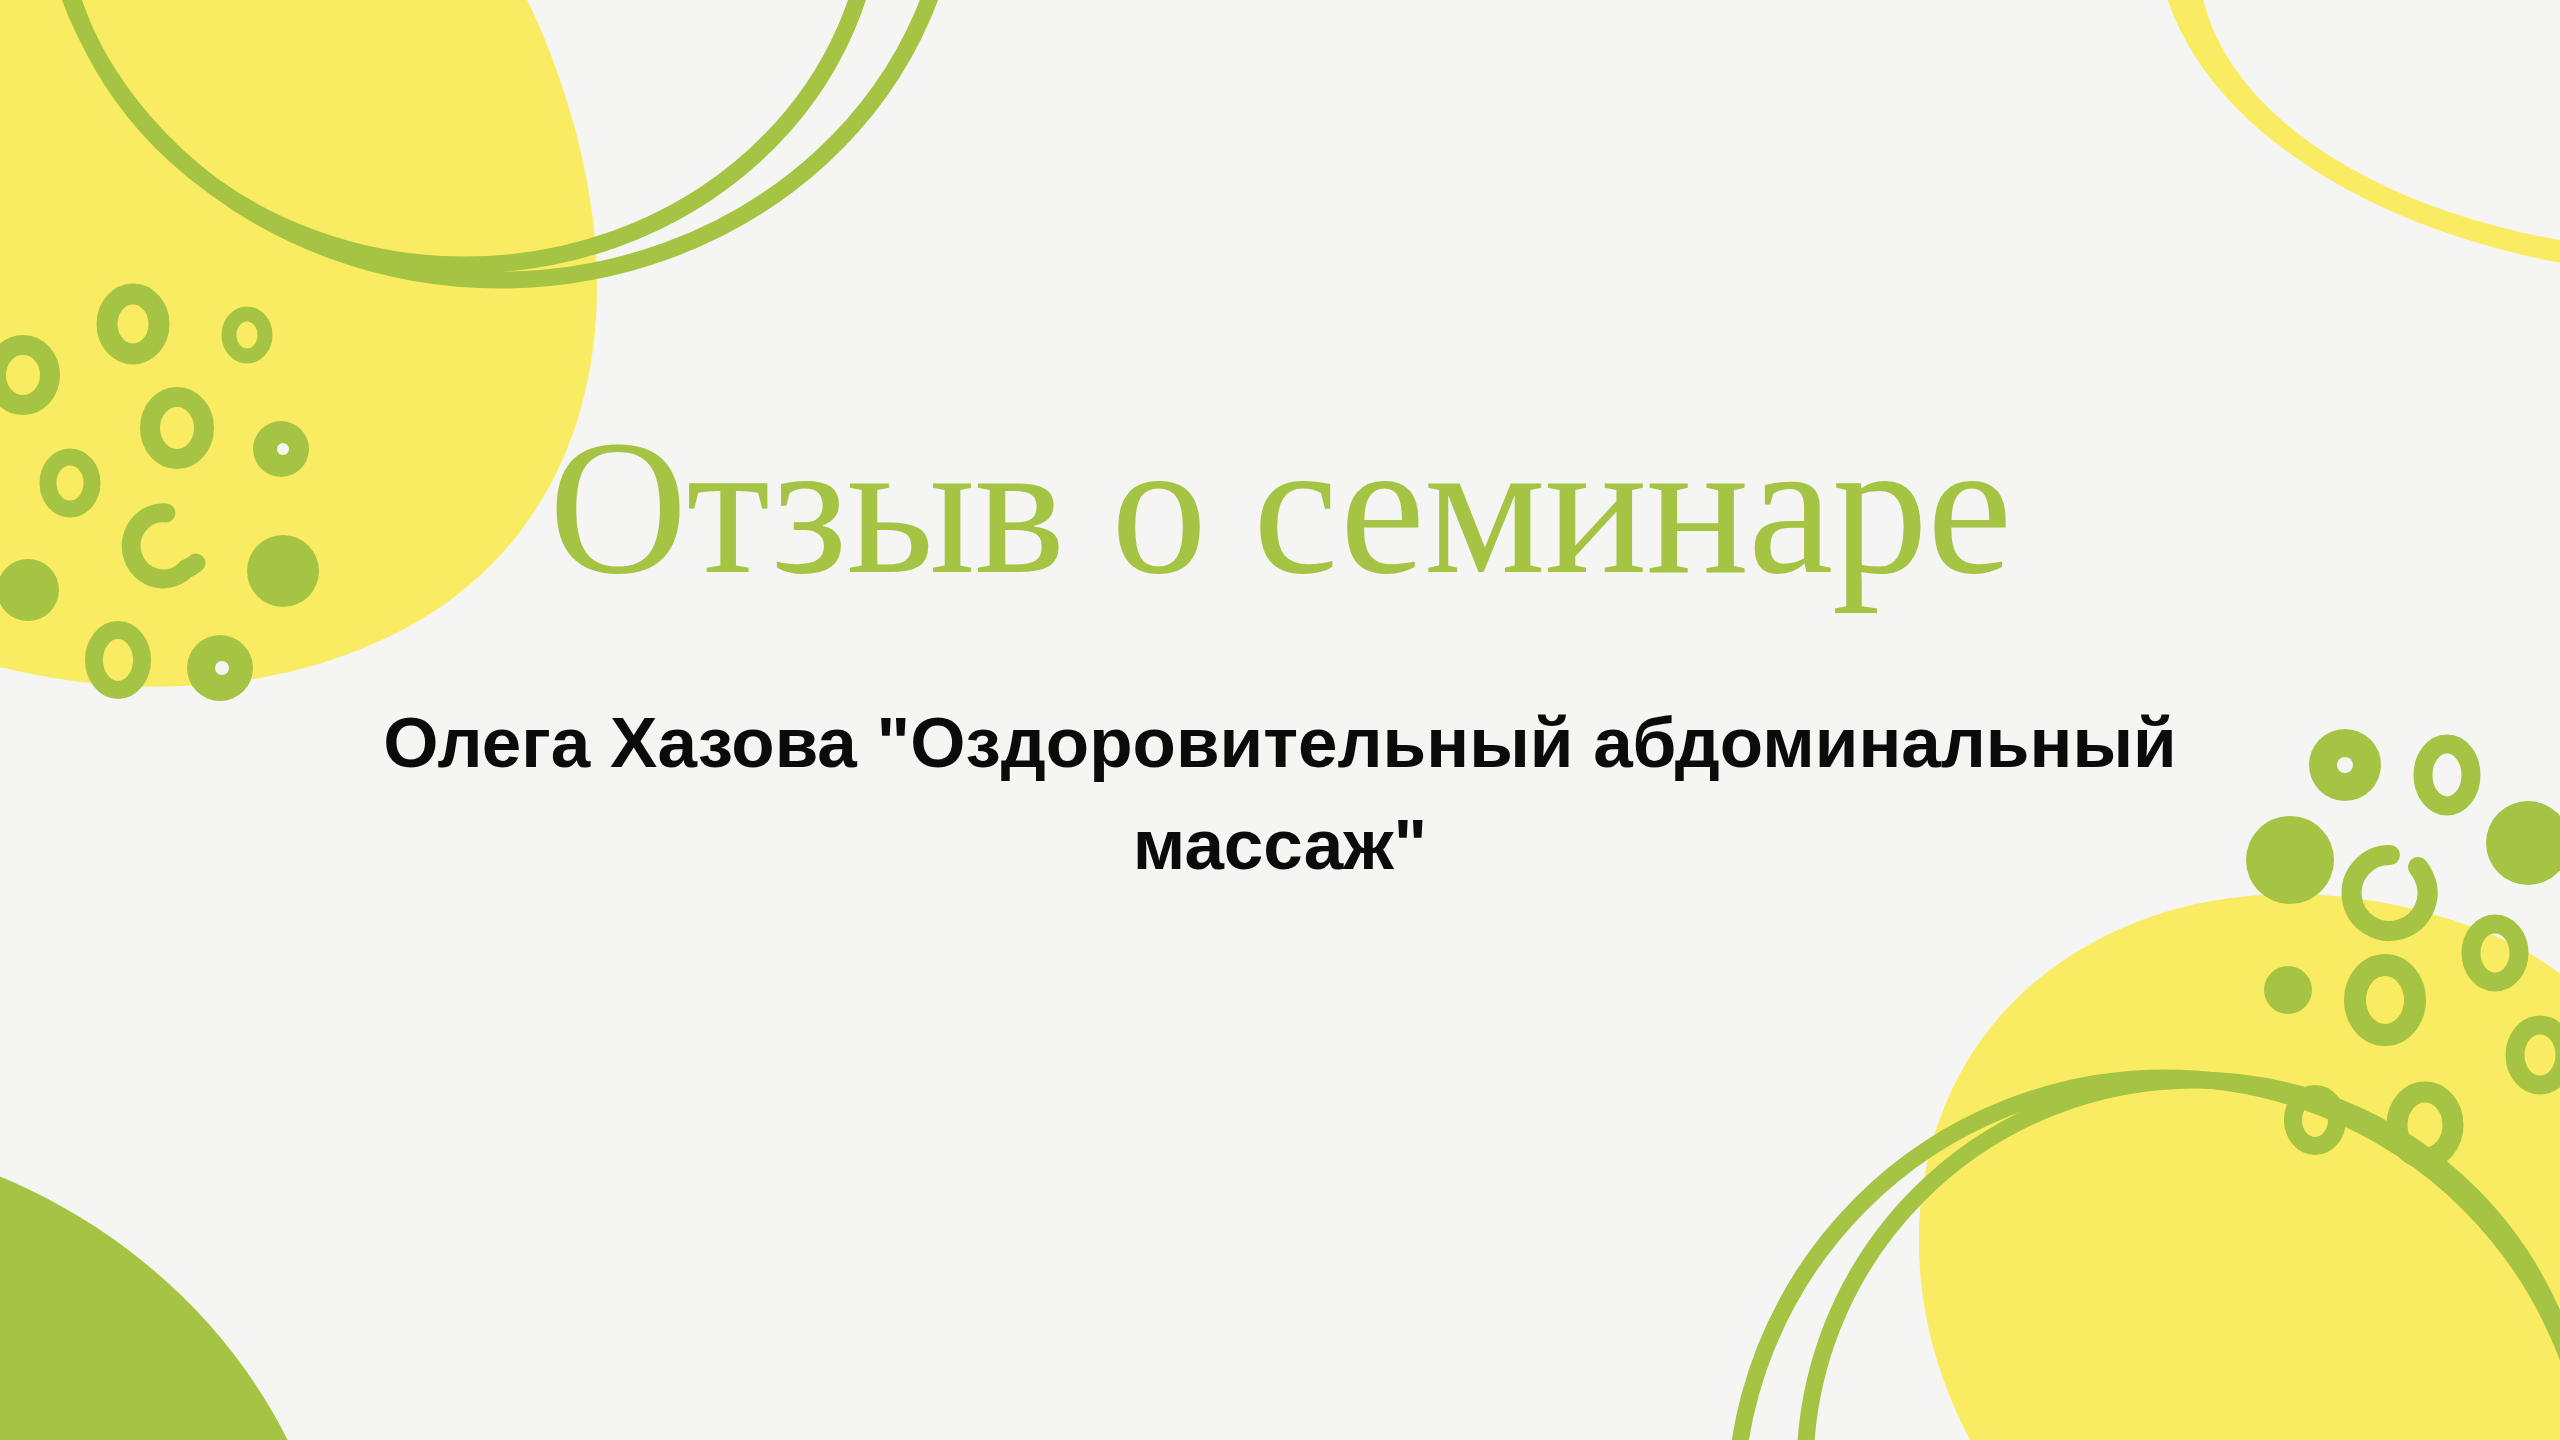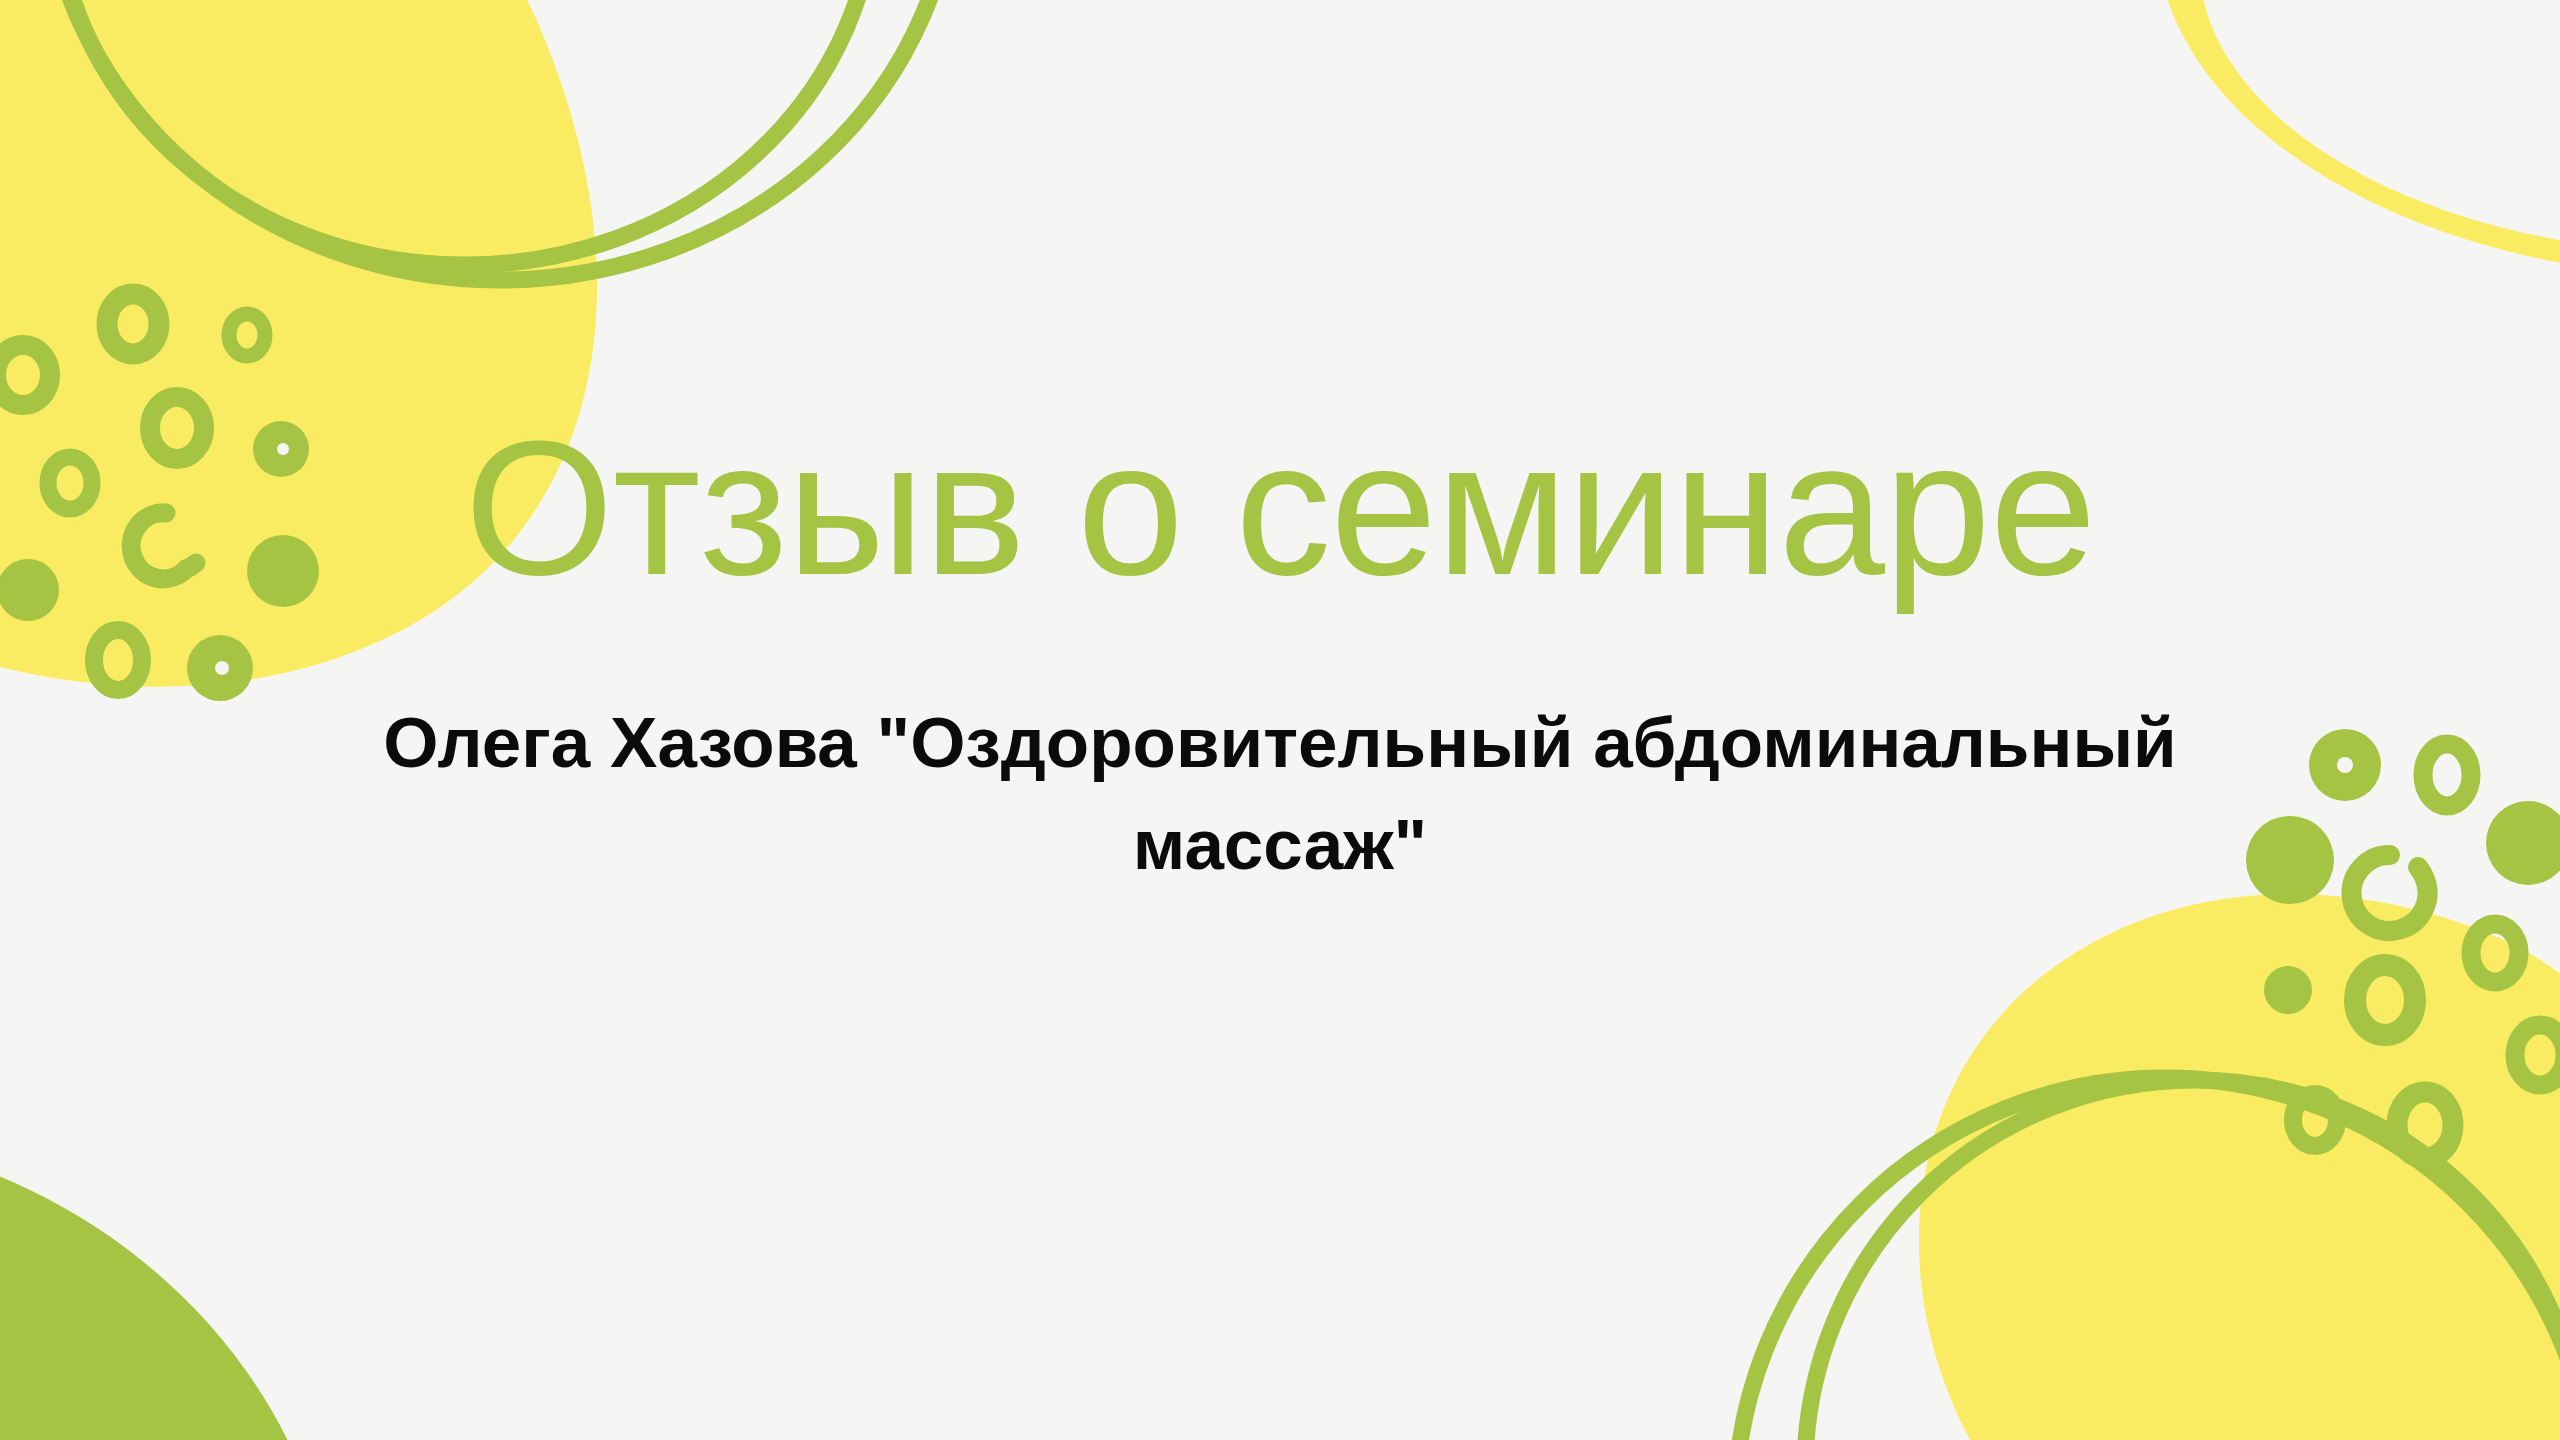--- a/index.html
+++ b/index.html
@@ -32,21 +32,21 @@
     width: 100%;
     height: 100%;
   }
 
   #slide-title {
     position: absolute;
     left: 0;
     right: 0;
     top: 400px;
     text-align: center;
-    font-family: Liberation Sans, sans-serif;
+    font-family: Liberation Serif, serif;
     font-size: 192px;
     font-weight: 300;
     line-height: 1.12;
     letter-spacing: -1px;
     color: #a5c443;
     white-space: nowrap;
   }
 
   #slide-subtitle {
     position: absolute;

